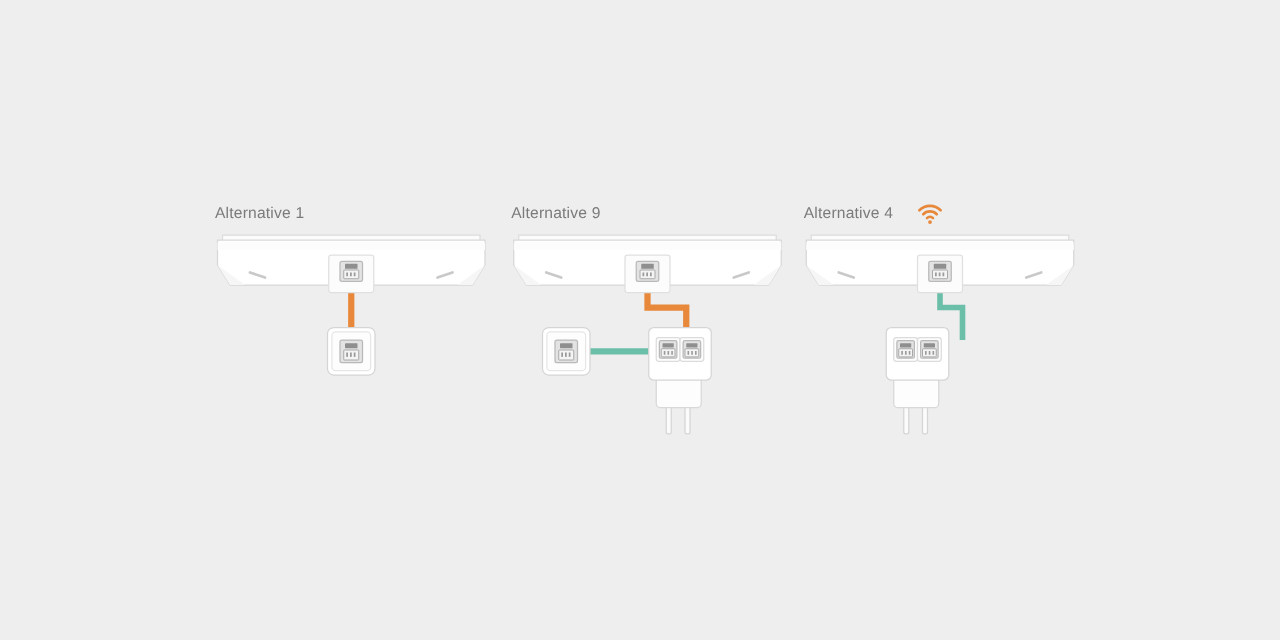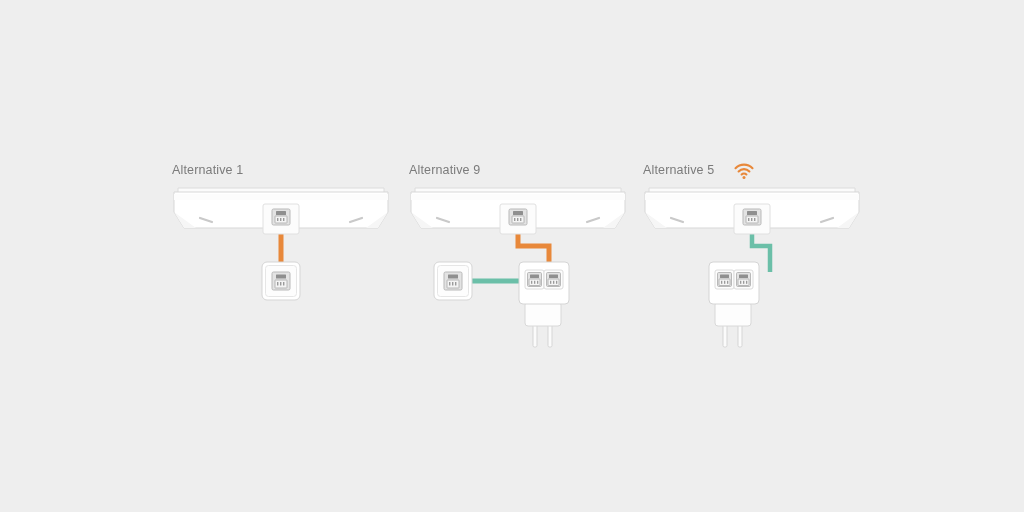--- a/index.html
+++ b/index.html
@@ -177,21 +177,21 @@
           <rect x="316" y="130.8" width="1.3" height="3" fill="#9a9a9a"></rect>
           <rect x="319" y="130.8" width="1.3" height="3" fill="#9a9a9a"></rect>
         </g>
       </g>
 
     </svg>
   </div>
 
   <div class="alt-panel" style="left:471px;">
 
-    <div class="alt-label" style="left:172px;">Alternative 5</div>
+    <div class="alt-label" style="left:172px;">Alternative 4</div>
 
     <div class="wifi-badge" style="left:262px;">
       <svg viewBox="0 0 22 18" width="22" height="18">
         <g fill="none" stroke="#e8883a" stroke-linecap="round">
           <path d="M 2.5 6.2 A 12 12 0 0 1 19.5 6.2" stroke-width="2.1"></path>
           <path d="M 5.6 9.4 A 7.6 7.6 0 0 1 16.4 9.4" stroke-width="2.1"></path>
           <path d="M 8.6 12.5 A 3.4 3.4 0 0 1 13.4 12.5" stroke-width="2.1"></path>
         </g>
         <circle cx="11" cy="15.6" r="1.5" fill="#e8883a"></circle>
       </svg>

